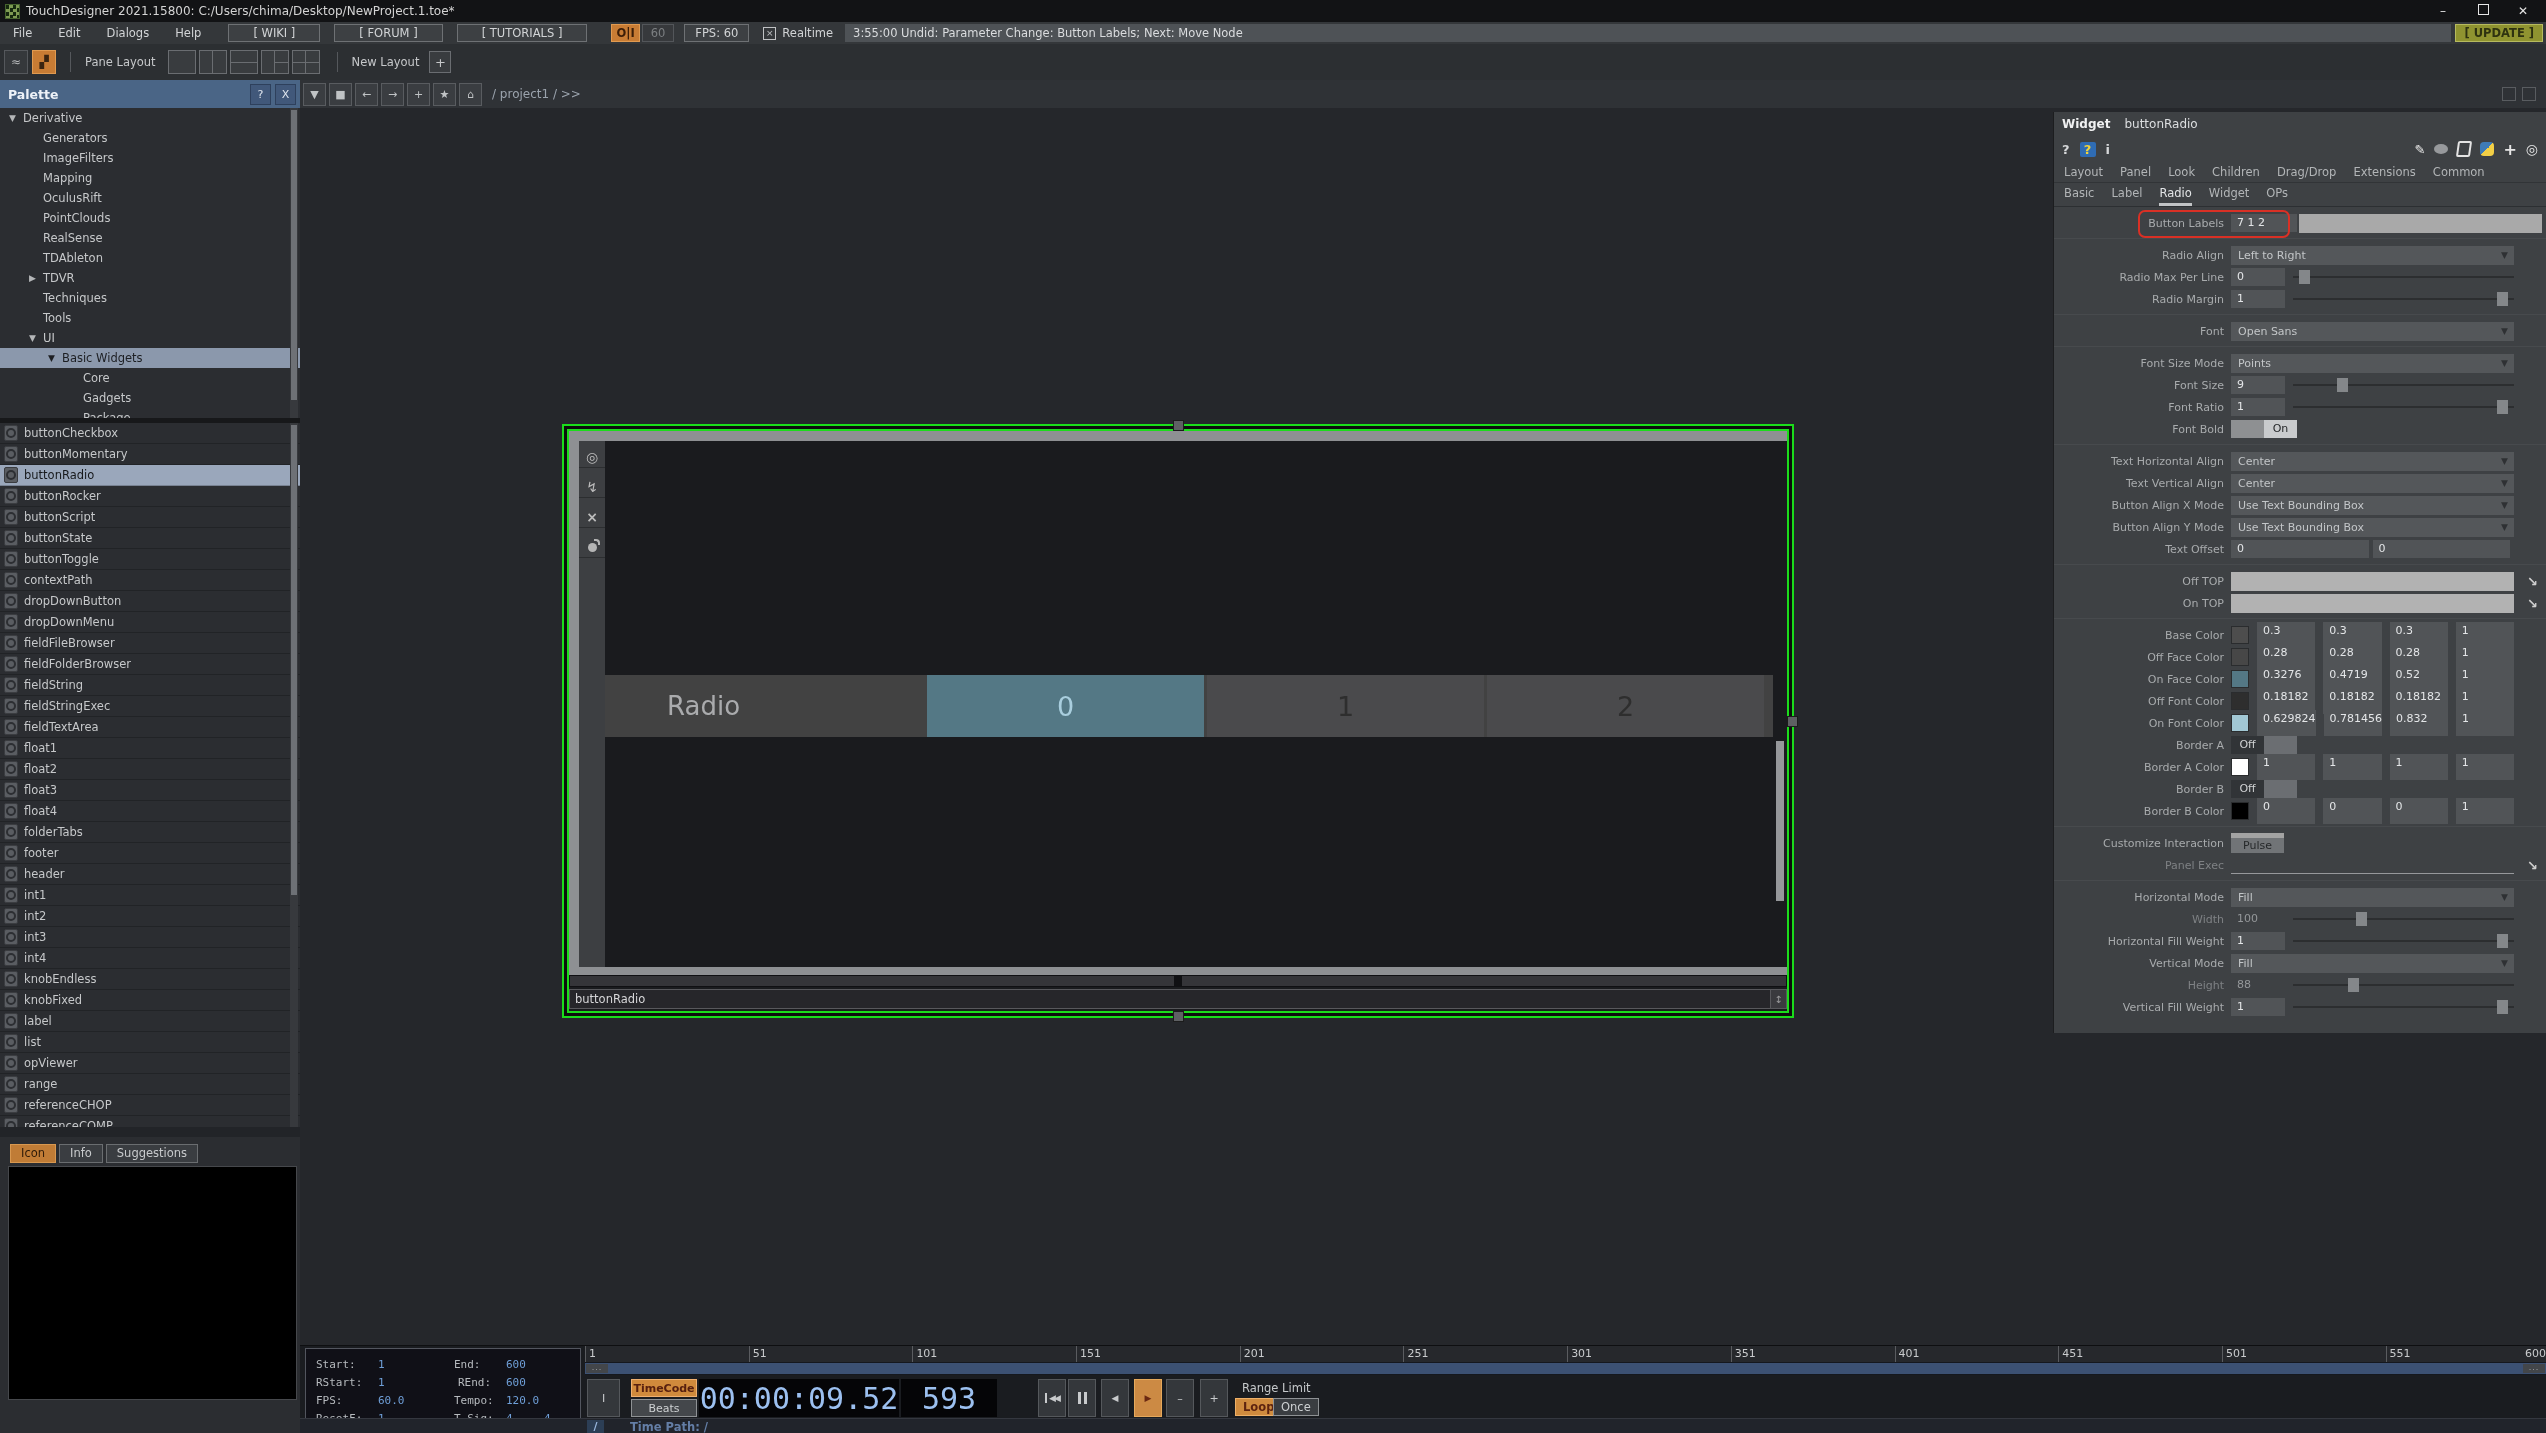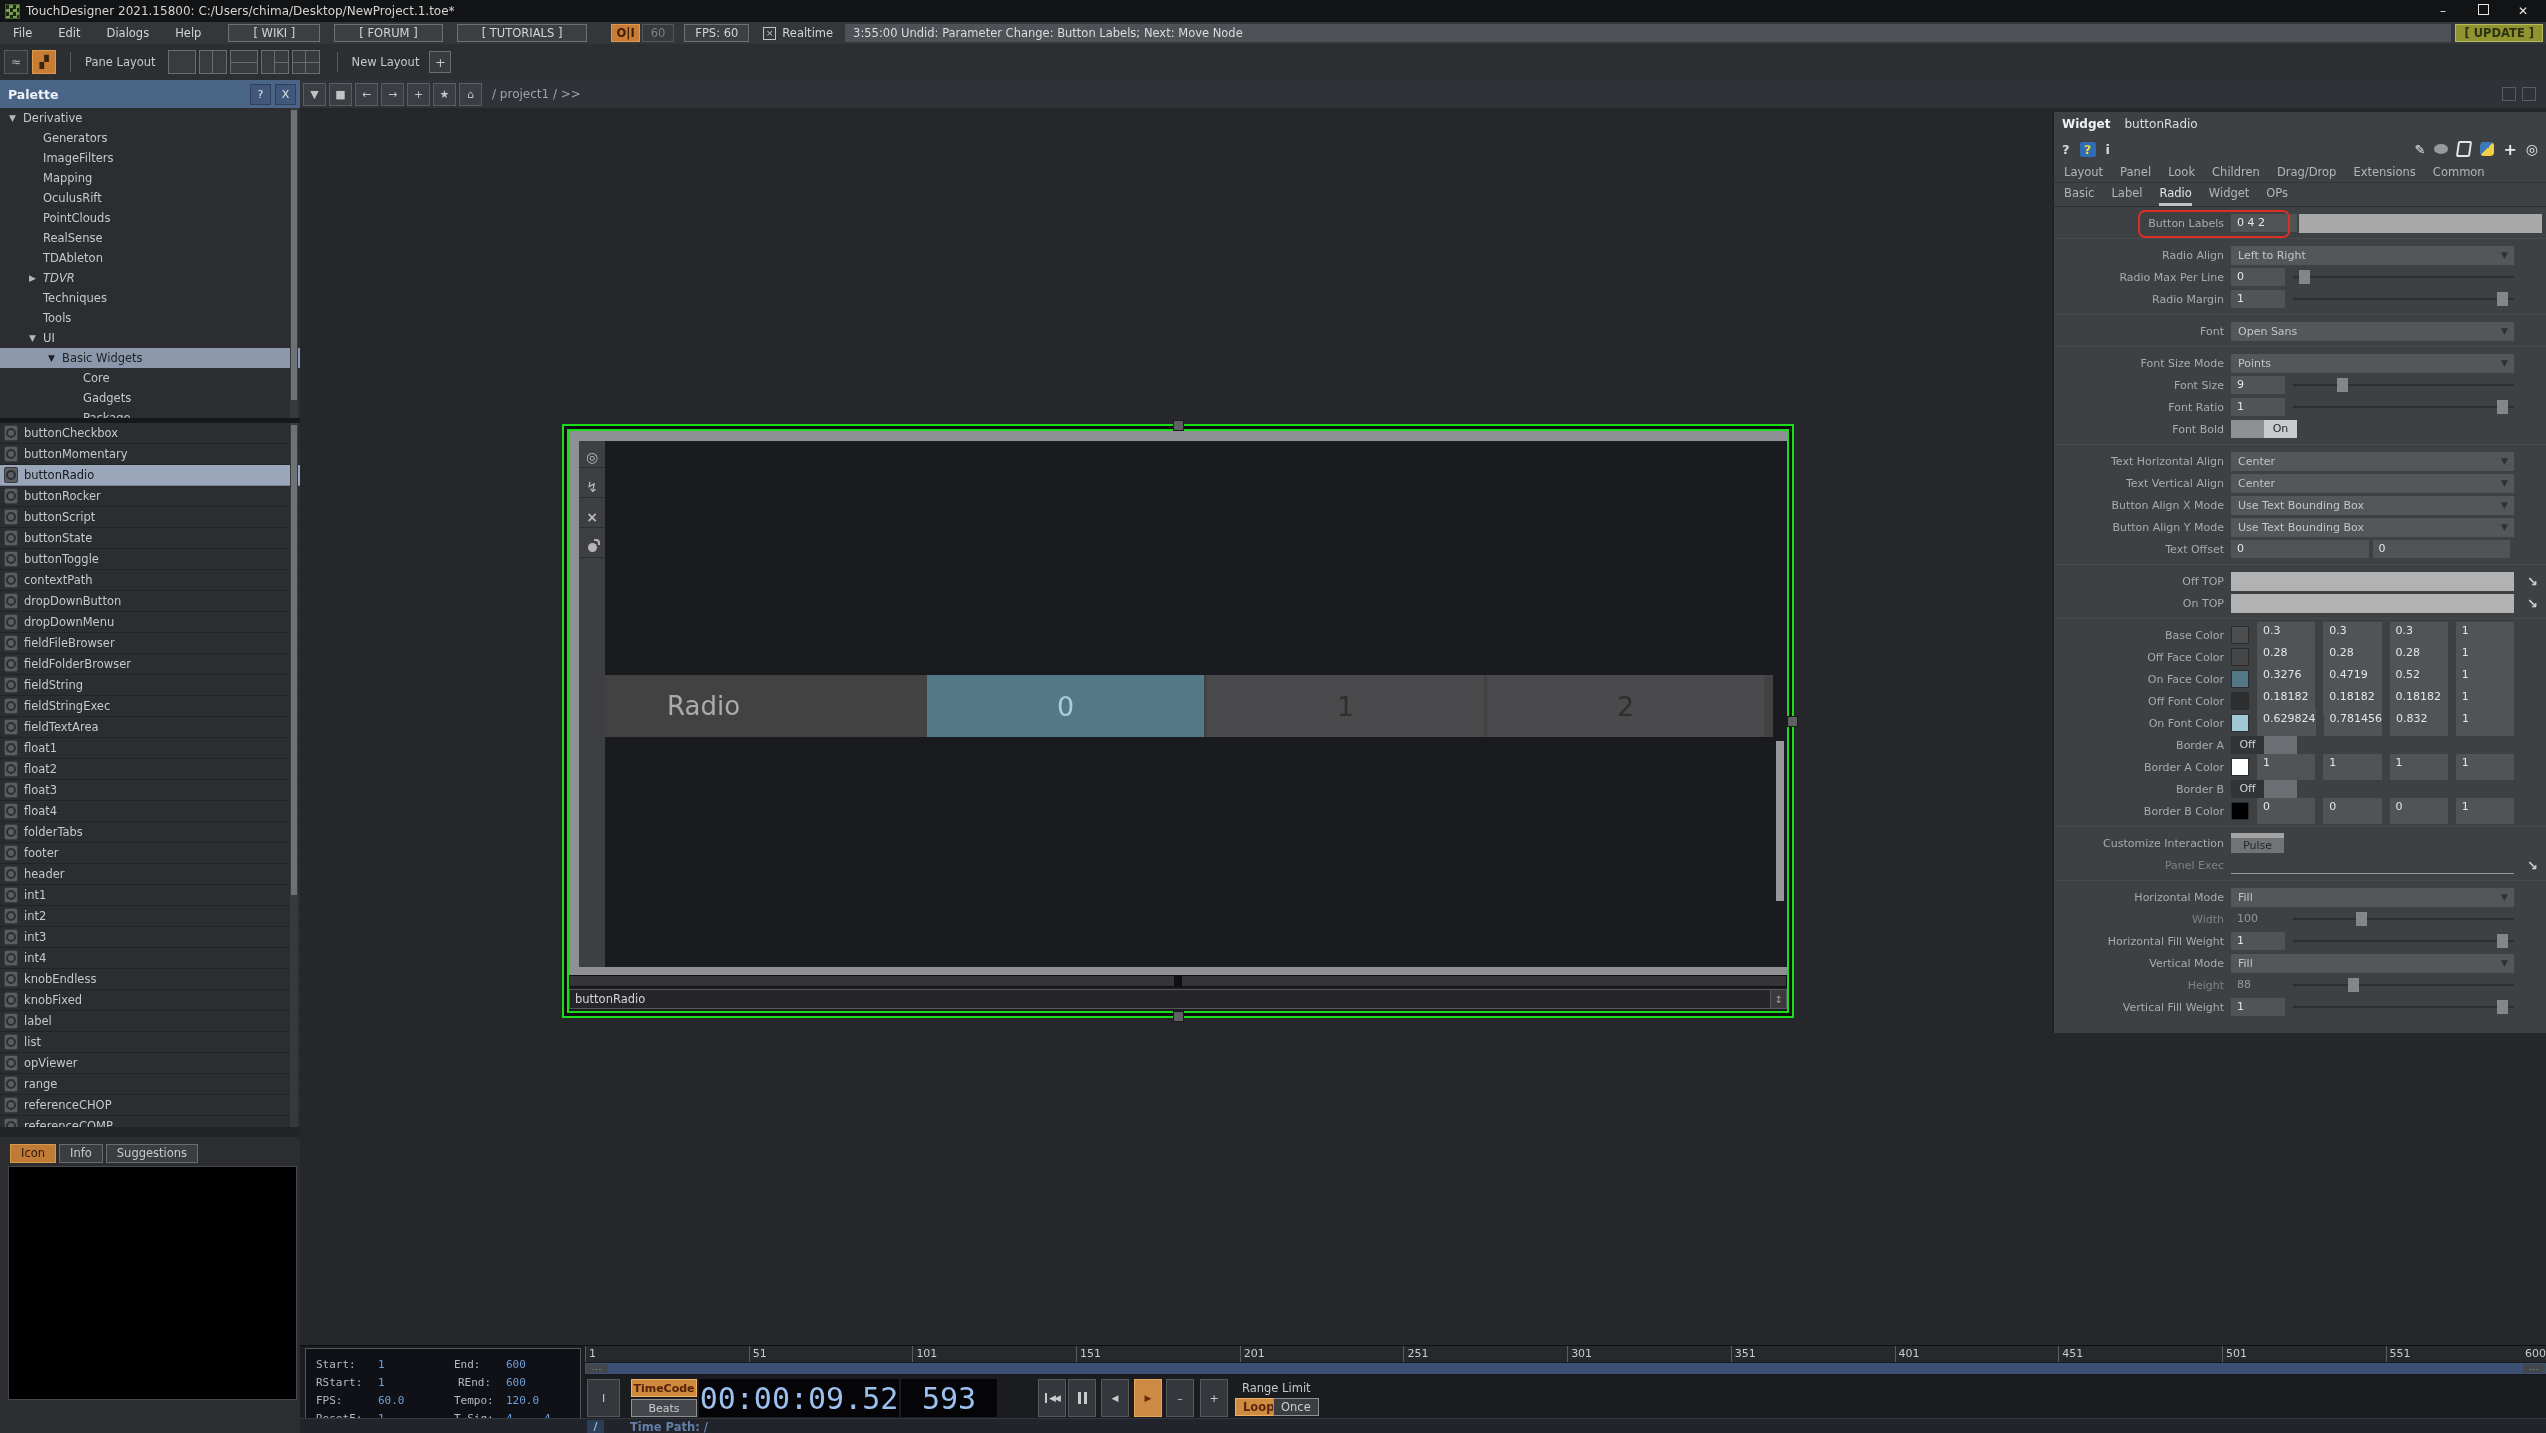--- a/index.html
+++ b/index.html
@@ -255,21 +255,21 @@
 <div id="palette">
   <div id="ptree">
       <div class="trow"><span class="tri" style="left: 9px;">▼</span><span style="padding-left: 23px; display: inline-block;">Derivative</span></div>
       <div class="trow"><span style="padding-left: 43px; display: inline-block;">Generators</span></div>
       <div class="trow"><span style="padding-left: 43px; display: inline-block;">ImageFilters</span></div>
       <div class="trow"><span style="padding-left: 43px; display: inline-block;">Mapping</span></div>
       <div class="trow"><span style="padding-left: 43px; display: inline-block;">OculusRift</span></div>
       <div class="trow"><span style="padding-left: 43px; display: inline-block;">PointClouds</span></div>
       <div class="trow"><span style="padding-left: 43px; display: inline-block;">RealSense</span></div>
       <div class="trow"><span style="padding-left: 43px; display: inline-block;">TDAbleton</span></div>
-      <div class="trow"><span class="tri" style="left: 29px;">▶</span><span style="padding-left: 43px; display: inline-block; font-style: italic;">TDVR</span></div>
+      <div class="trow"><span class="tri" style="left: 29px;">▶</span><span style="padding-left: 43px; display: inline-block;">TDVR</span></div>
       <div class="trow"><span style="padding-left: 43px; display: inline-block;">Techniques</span></div>
       <div class="trow"><span style="padding-left: 43px; display: inline-block;">Tools</span></div>
       <div class="trow"><span class="tri" style="left: 29px;">▼</span><span style="padding-left: 43px; display: inline-block;">UI</span></div>
       <div class="trow sel"><span class="tri" style="left: 48px; color: rgb(29, 31, 35);">▼</span><span style="padding-left: 62px; display: inline-block;">Basic Widgets</span></div>
       <div class="trow"><span style="padding-left: 83px; display: inline-block;">Core</span></div>
       <div class="trow"><span style="padding-left: 83px; display: inline-block;">Gadgets</span></div>
       <div class="trow"><span style="padding-left: 83px; display: inline-block;">Package</span></div>
     </div>
   <div class="tree-scroll">
       <div class="thumb" style="top:2px;height:290px"></div>
@@ -567,21 +567,21 @@
       <span class="tab">Basic</span>
       <span class="tab">Label</span>
       <span class="tab active">Radio</span>
       <span class="tab">Widget</span>
       <span class="tab">OPs</span>
     </div>
   <div id="prows">
       <div class="prow annotated">
         <span class="plabel">Button Labels</span>
         <span class="pctrl">
-          <span class="nfield" style="width: 66px;">0 4 2</span>
+          <span class="nfield" style="width: 66px;">7 1 2</span>
           <span class="stringbar"></span>
         </span>
       </div>
       <div class="psep"></div>
       <div class="prow">
         <span class="plabel">Radio Align</span>
         <span class="pctrl">
           <span class="pmenu">
             <span>Left to Right</span>
             <span class="arr">▼</span>

